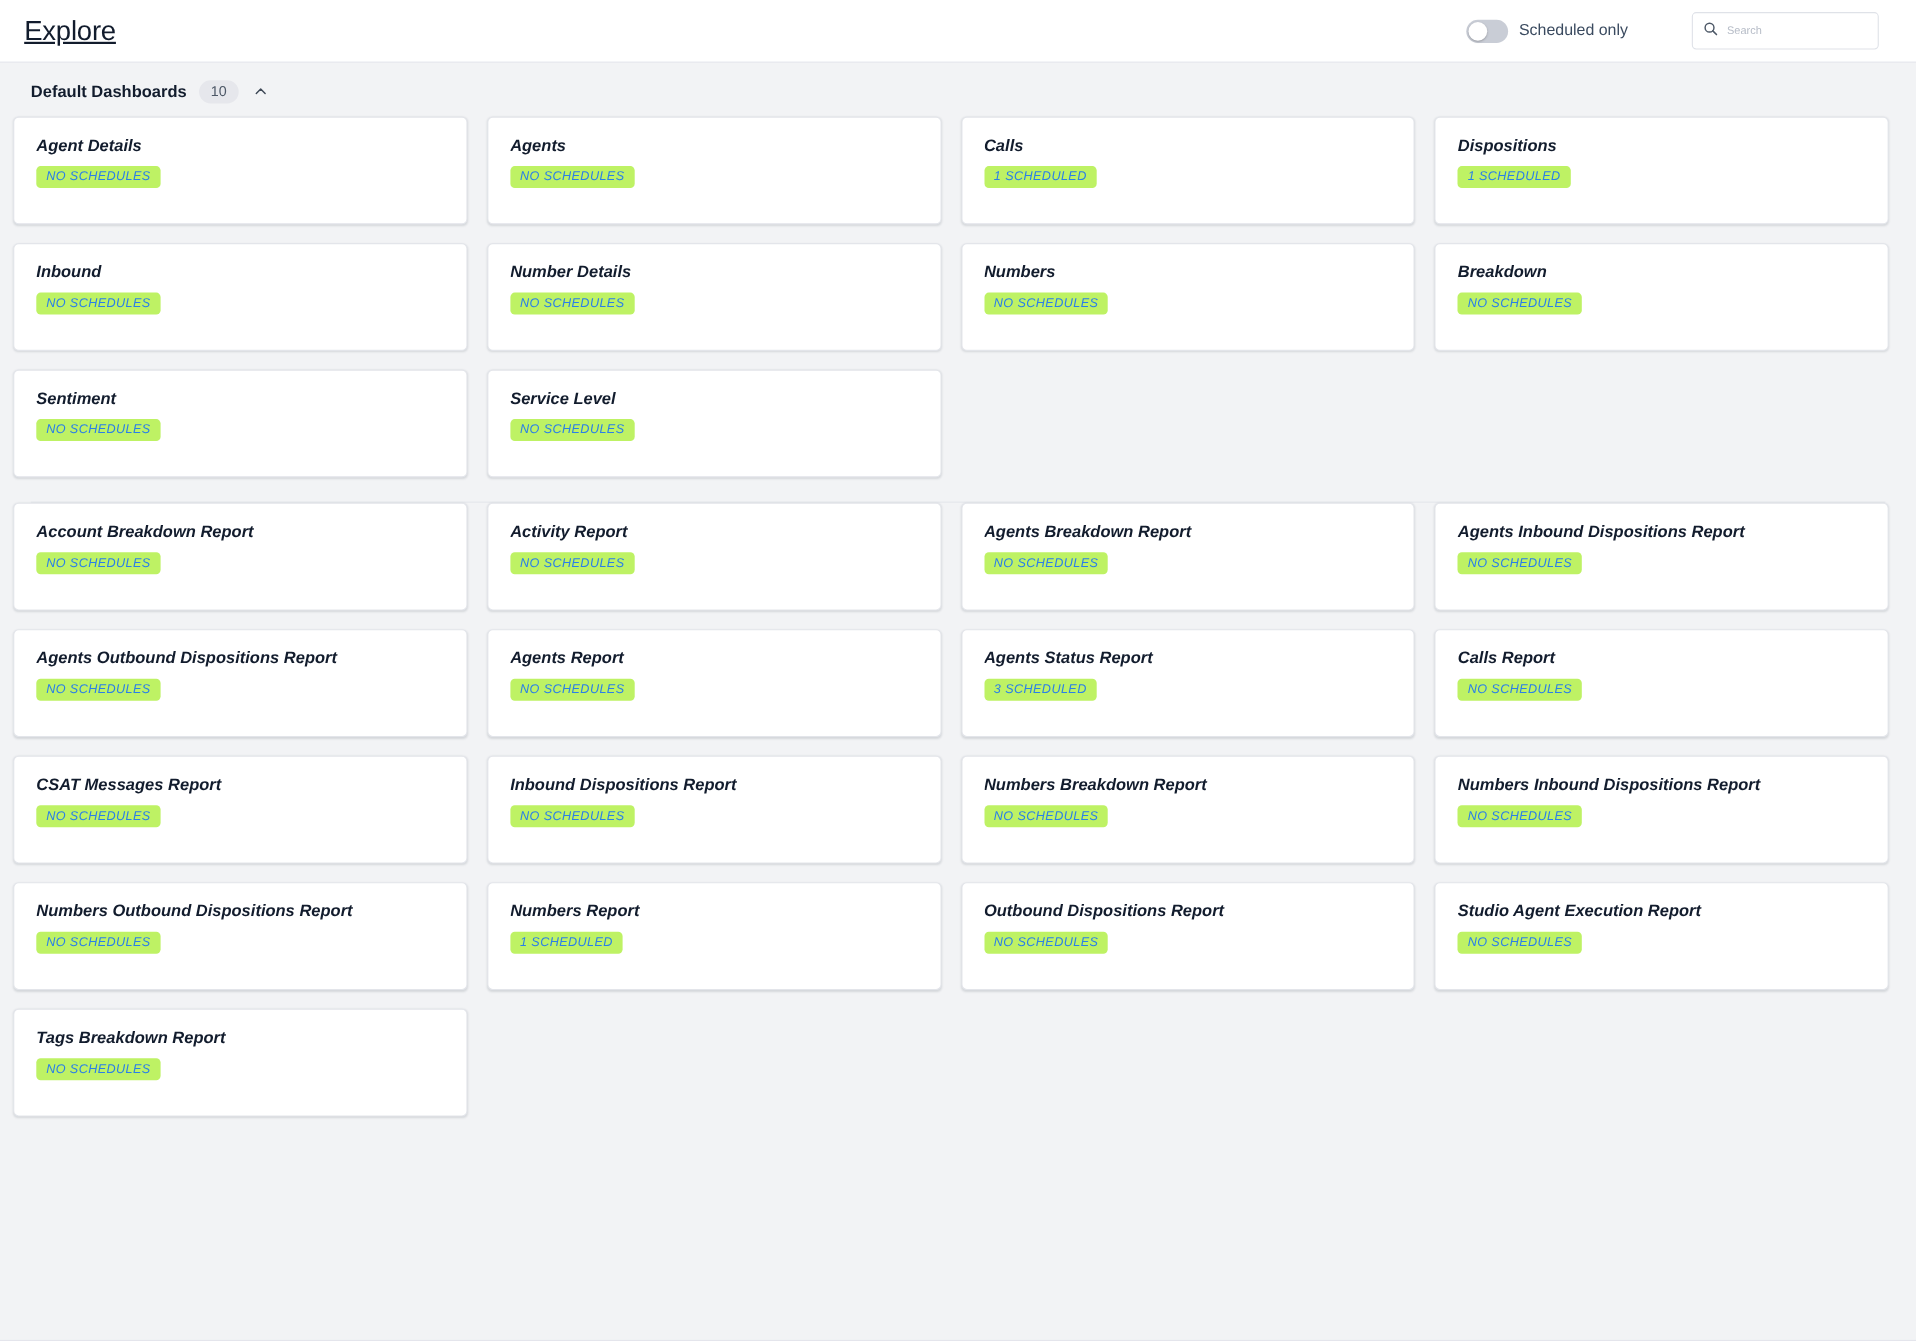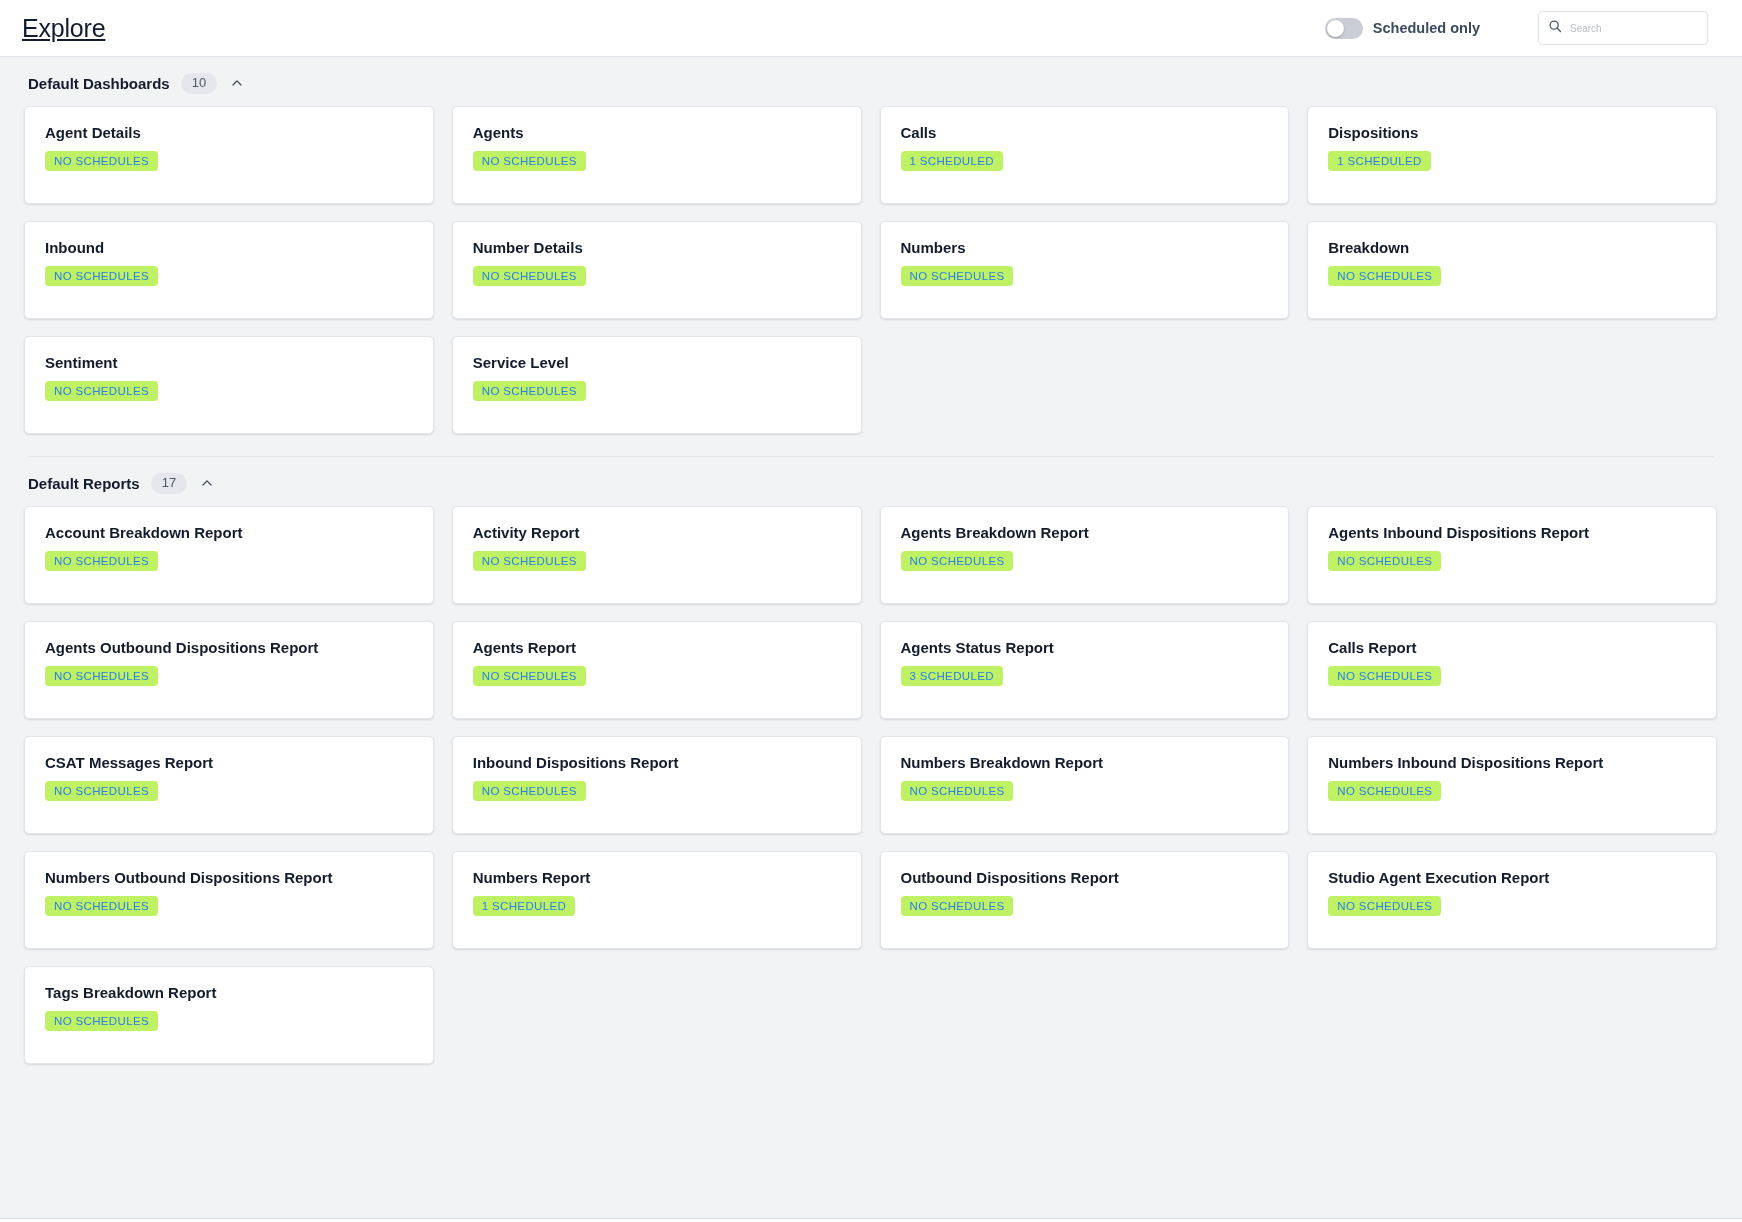--- a/index.html
+++ b/index.html
@@ -37,21 +37,20 @@
     margin-left: auto;
     display: flex;
     align-items: center;
     gap: 0;
   }
   .toggle-wrap {
     display: flex;
     align-items: center;
     gap: 10px;
     margin-right: 58px;
-    font-weight: bold;
   }
   .toggle {
     width: 38px;
     height: 21px;
     border-radius: 11px;
     background: #c9cdd6;
     position: relative;
     display: inline-block;
     cursor: pointer;
     flex: none;
@@ -138,21 +137,22 @@
     height: 18px;
     color: #3d4856;
   }
 
   
   .grid {
     display: grid;
     grid-template-columns: repeat(4, 1fr);
     column-gap: 18px;
     row-gap: 17px;
-    padding: 0 25px 0 24px;
+    padding: 0 25px 0 12px;
+    font-style: italic;
   }
   .card {
     background: #ffffff;
     border: 1px solid #e3e5ea;
     border-radius: 5px;
     box-shadow: 0 1px 2px rgba(18,28,45,0.13);
     height: 98px;
     padding: 17px 20px 0 20px;
     cursor: pointer;
     overflow: hidden;
@@ -275,29 +275,20 @@
         <div class="card-title">Service Level</div>
         <span class="badge">NO SCHEDULES</span>
       </div>
     </div>
   </div>
 
   <div style="height:22px"></div>
   <div class="section-divider"></div>
 
   <div class="section">
-    <div class="section-header">
-      <span class="section-title">Default Reports</span>
-      <span class="count-pill">17</span>
-      <span class="chev">
-        <svg width="14" height="14" viewBox="0 0 16 16" fill="none" aria-hidden="true">
-          <path d="M3.4 10.2L8 5.6l4.6 4.6" stroke="#3d4856" stroke-width="1.5" stroke-linecap="round" stroke-linejoin="round"></path>
-        </svg>
-      </span>
-    </div>
 
     <div class="grid reports-grid">
       <div class="card">
         <div class="card-title">Account Breakdown Report</div>
         <span class="badge">NO SCHEDULES</span>
       </div>
       <div class="card">
         <div class="card-title">Activity Report</div>
         <span class="badge">NO SCHEDULES</span>
       </div>

